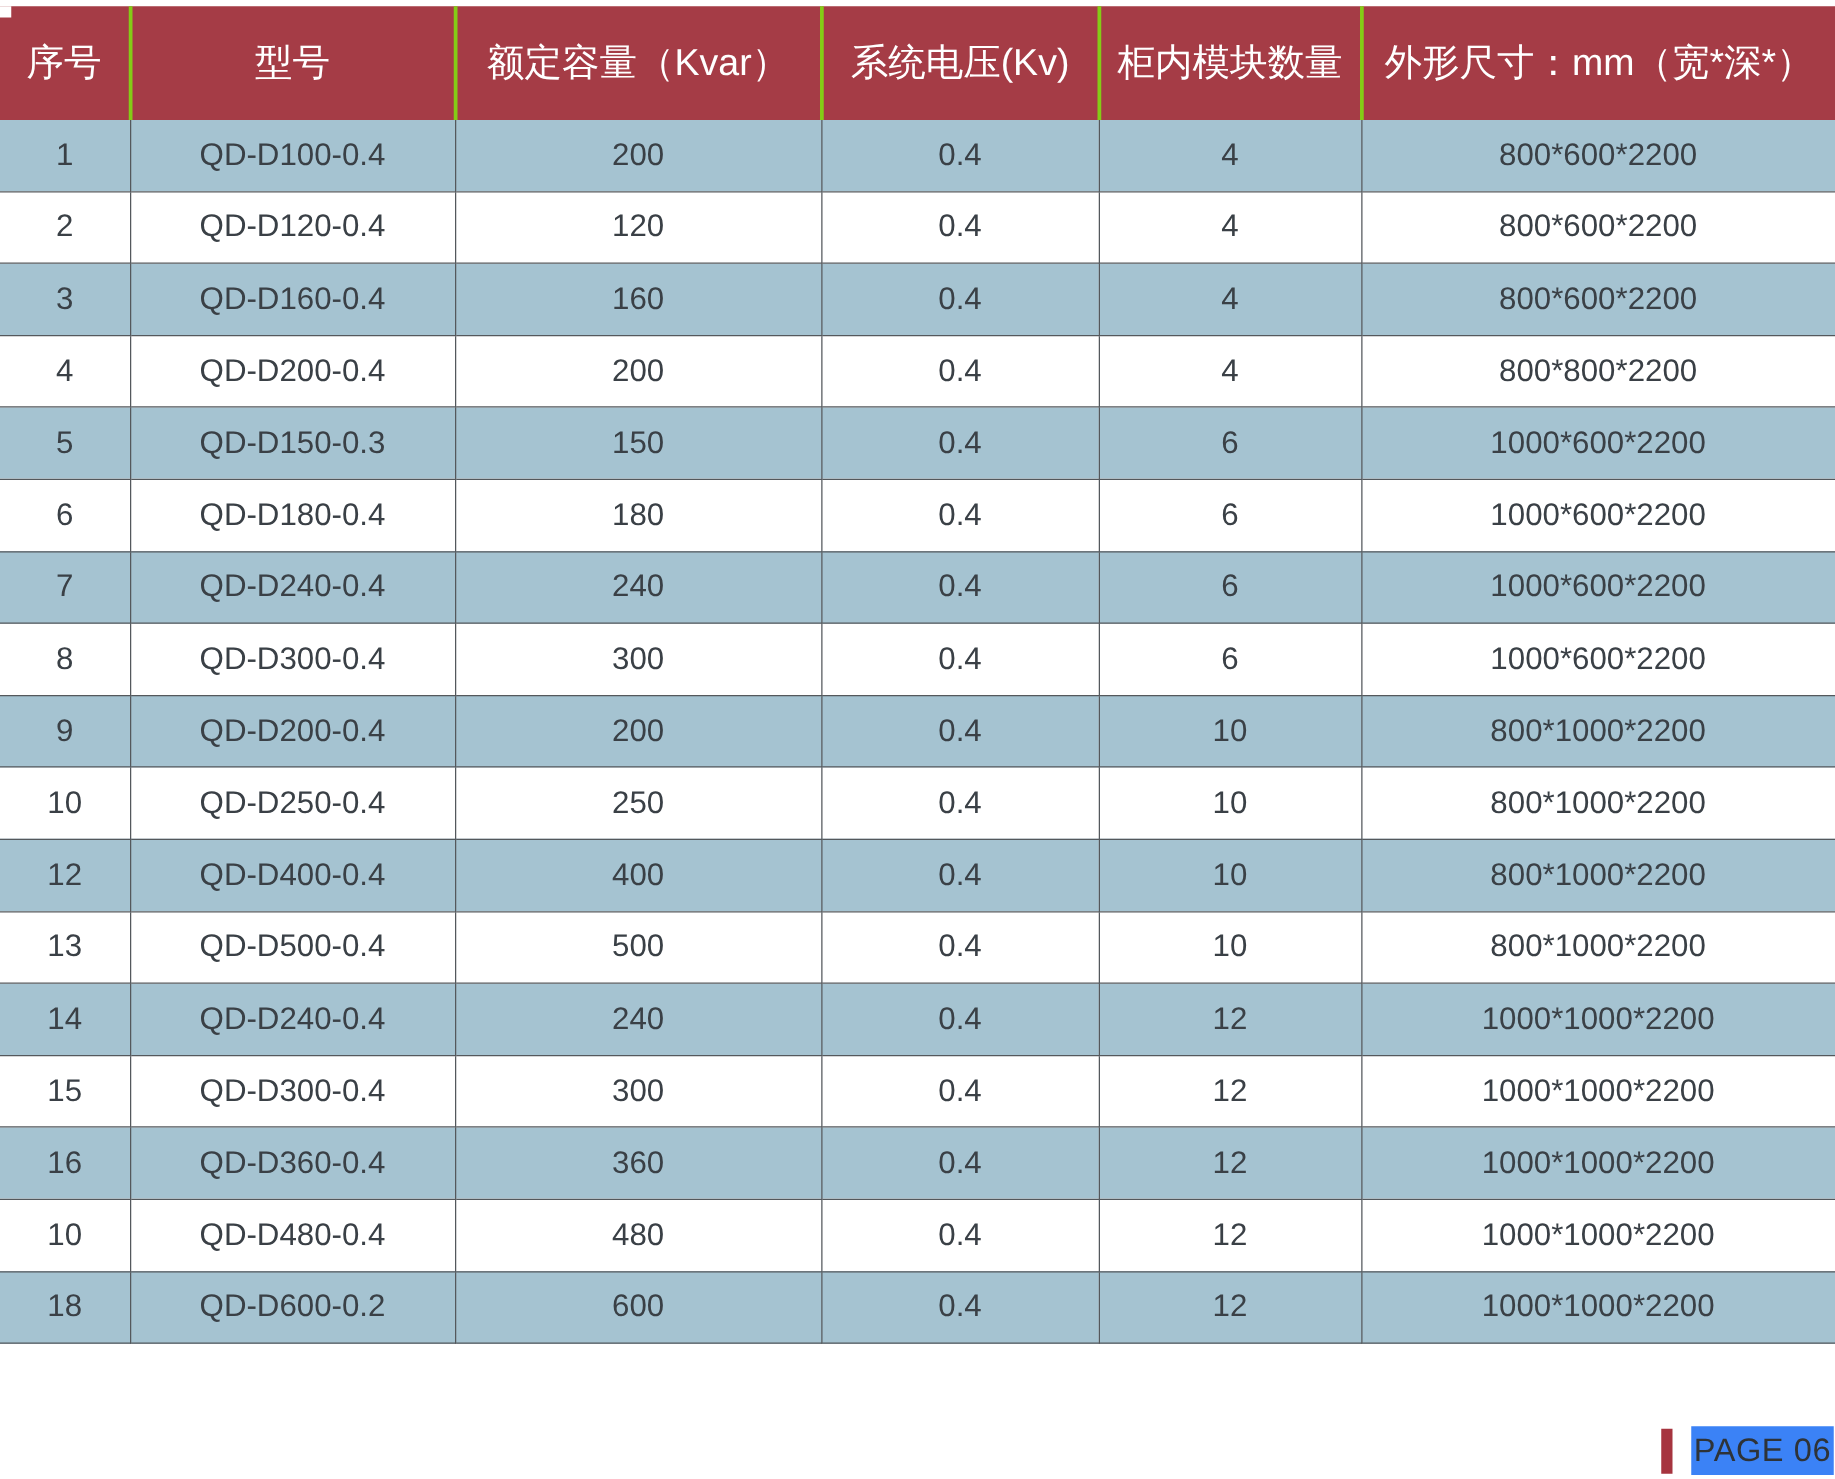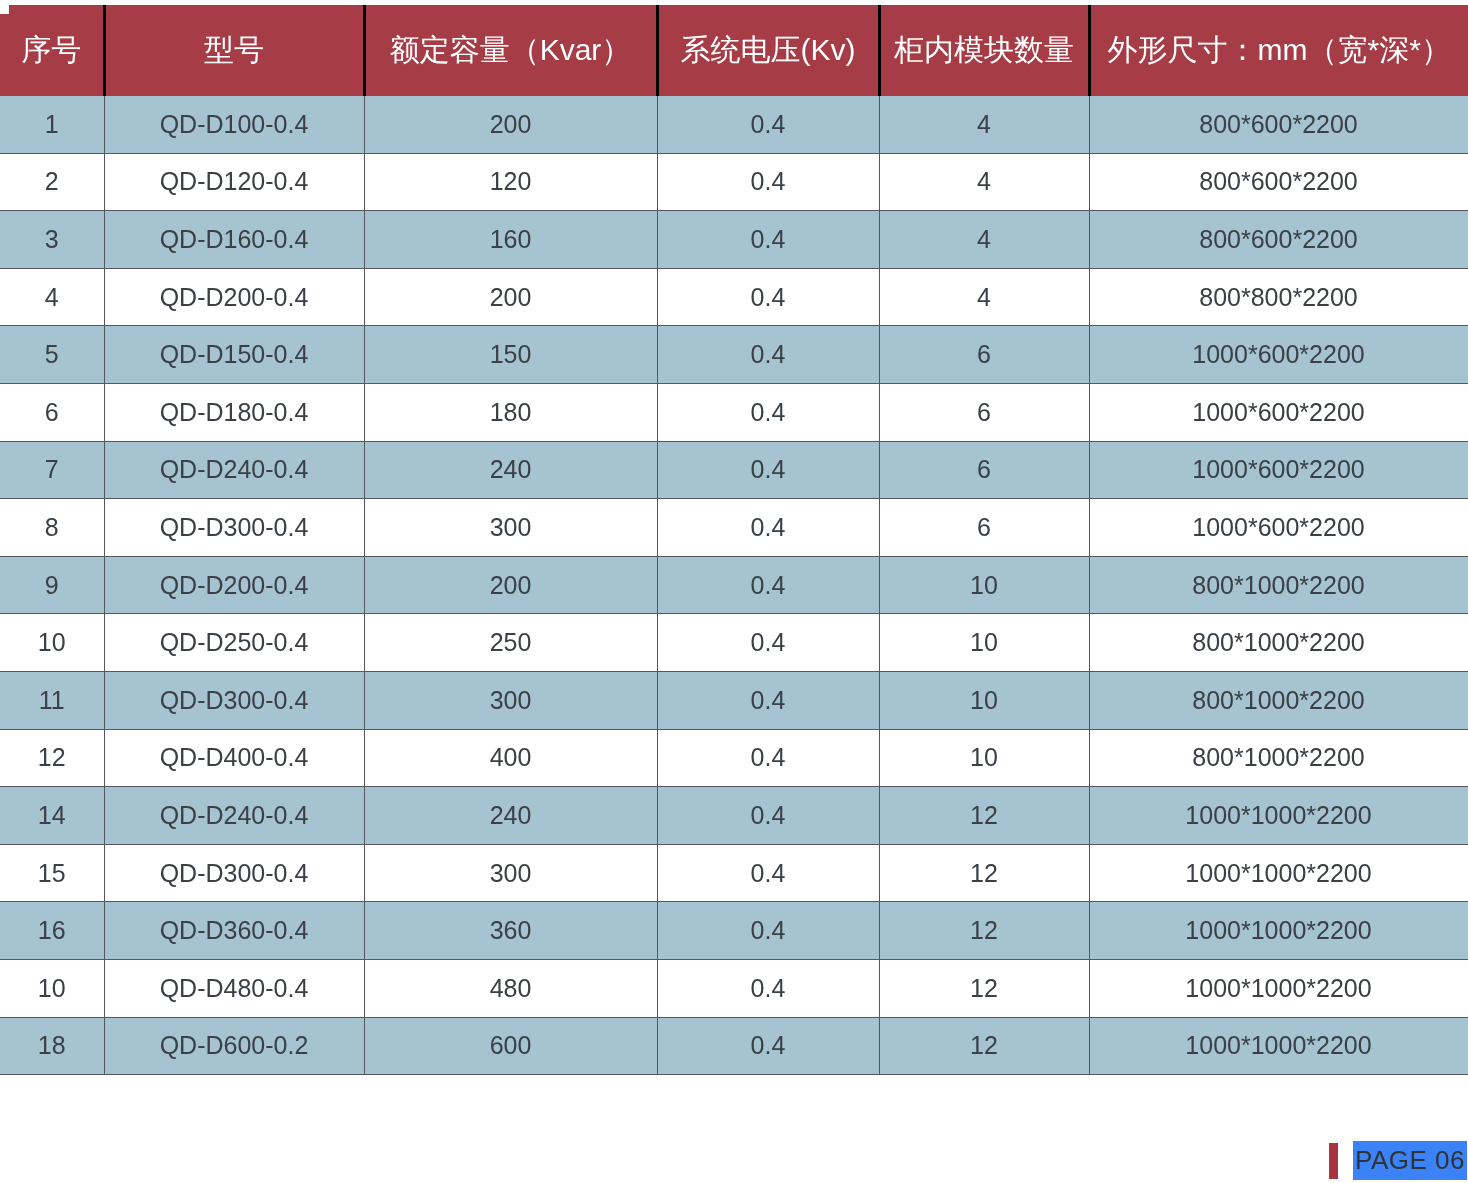--- a/index.html
+++ b/index.html
@@ -31,21 +31,21 @@
     font-size: 30px;
     font-weight: normal;
     height: 91px;
     text-align: center;
     vertical-align: middle;
     padding: 0;
     border: none;
     margin-top: 32px;
   }
   table.spec-table th + th {
-    border-left: 3px solid #000000;
+    border-left: 3px solid #84cc16;
   }
 
   table.spec-table td {
     height: 56.6px;
     text-align: center;
     vertical-align: middle;
     font-size: 25px;
     color: #3A4046;
     padding: 0;
     border: 1px solid #54585C;
@@ -143,21 +143,21 @@
         <tr>
     <td>4</td>
     <td>QD-D200-0.4</td>
     <td>200</td>
     <td>0.4</td>
     <td>4</td>
     <td>800*800*2200</td>
   </tr>
         <tr>
     <td>5</td>
-    <td>QD-D150-0.4</td>
+    <td>QD-D150-0.3</td>
     <td>150</td>
     <td>0.4</td>
     <td>6</td>
     <td>1000*600*2200</td>
   </tr>
         <tr>
     <td>6</td>
     <td>QD-D180-0.4</td>
     <td>180</td>
     <td>0.4</td>
@@ -190,31 +190,31 @@
   </tr>
         <tr>
     <td>10</td>
     <td>QD-D250-0.4</td>
     <td>250</td>
     <td>0.4</td>
     <td>10</td>
     <td>800*1000*2200</td>
   </tr>
         <tr>
-    <td>11</td>
-    <td>QD-D300-0.4</td>
-    <td>300</td>
-    <td>0.4</td>
-    <td>10</td>
-    <td>800*1000*2200</td>
-  </tr>
-        <tr>
     <td>12</td>
     <td>QD-D400-0.4</td>
     <td>400</td>
+    <td>0.4</td>
+    <td>10</td>
+    <td>800*1000*2200</td>
+  </tr>
+        <tr>
+    <td>13</td>
+    <td>QD-D500-0.4</td>
+    <td>500</td>
     <td>0.4</td>
     <td>10</td>
     <td>800*1000*2200</td>
   </tr>
         <tr>
     <td>14</td>
     <td>QD-D240-0.4</td>
     <td>240</td>
     <td>0.4</td>
     <td>12</td>

